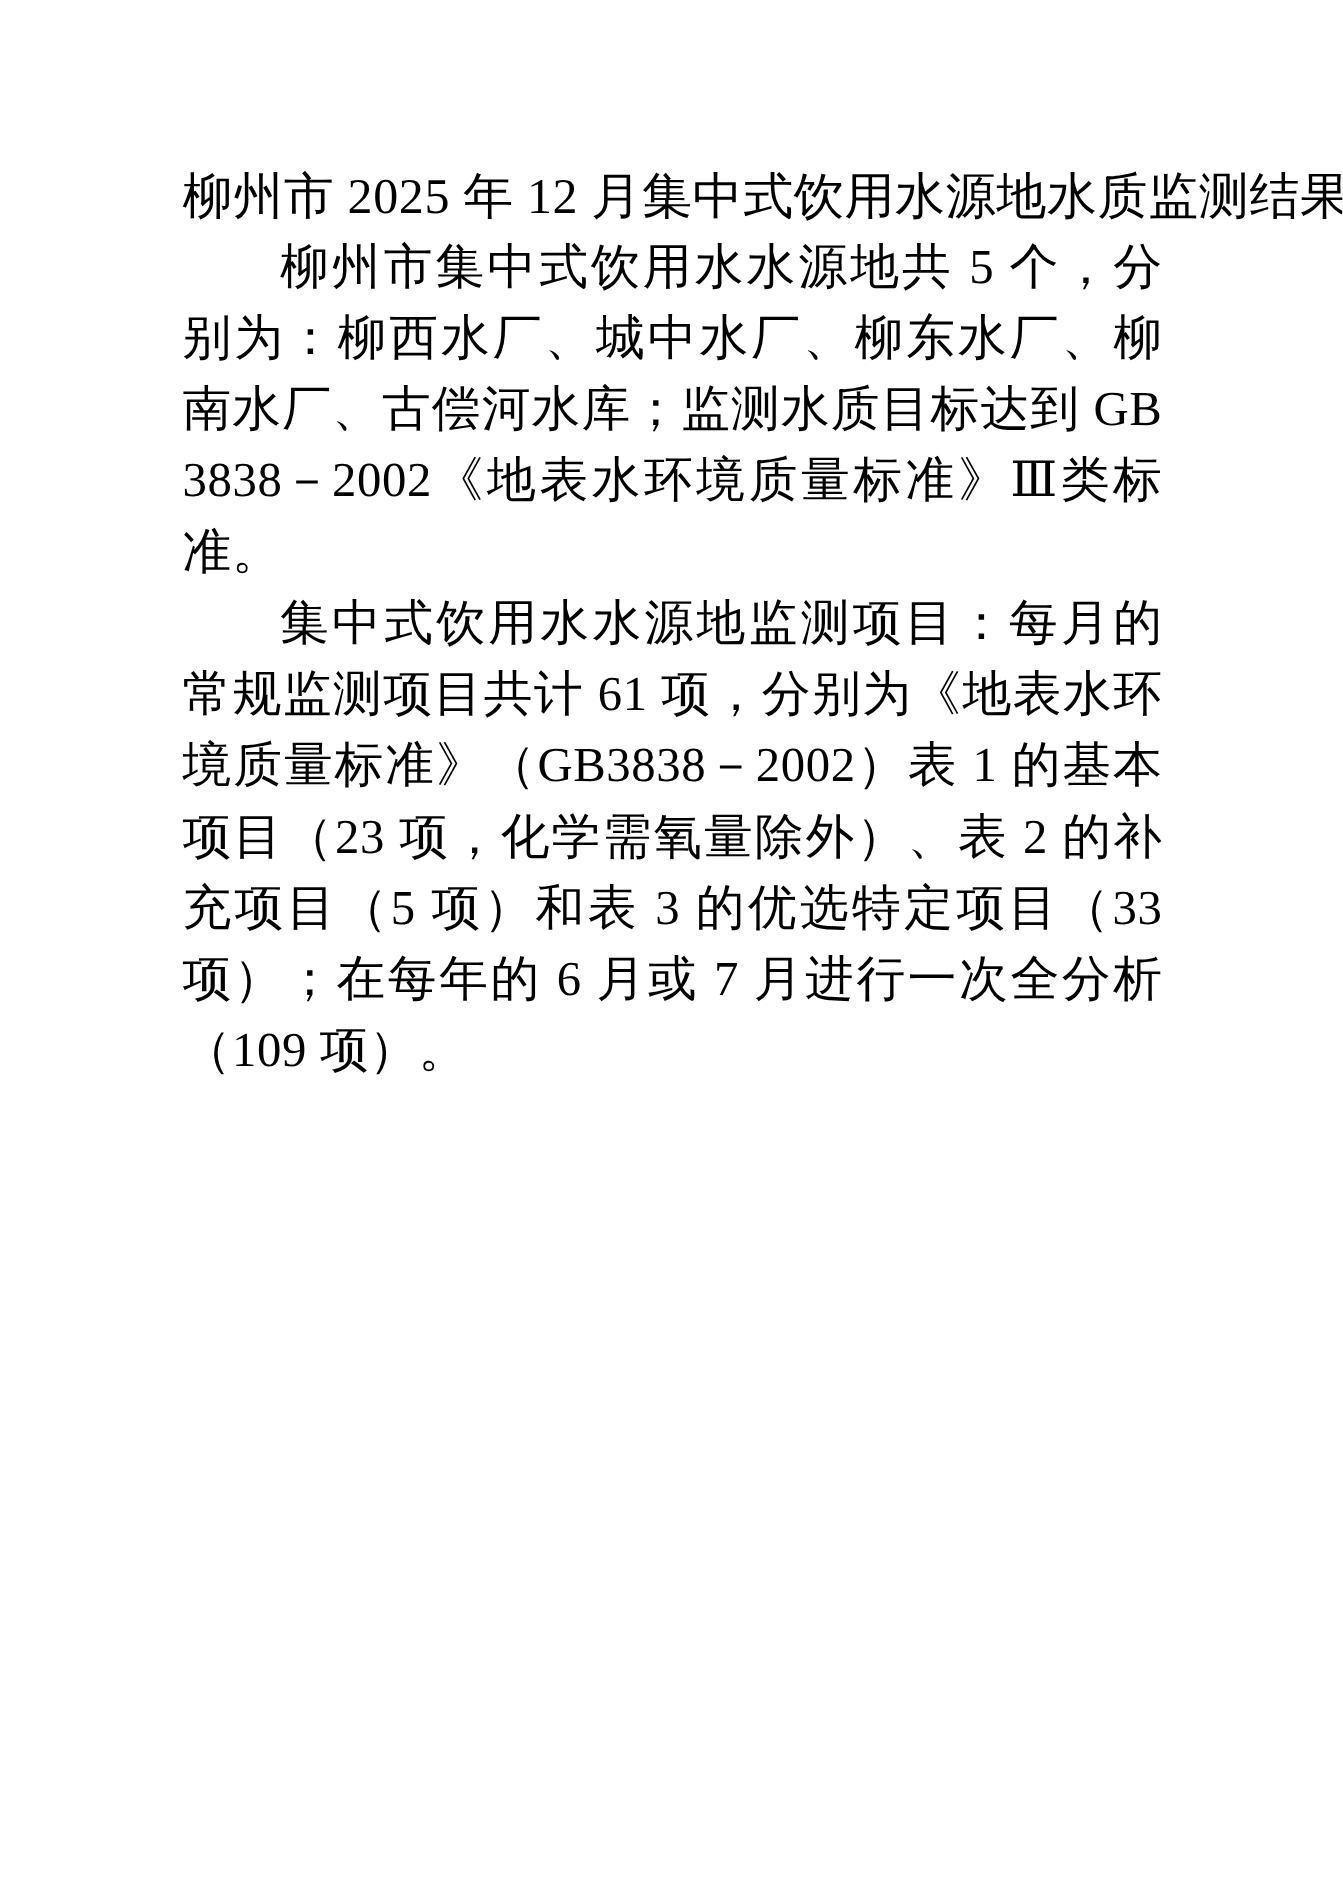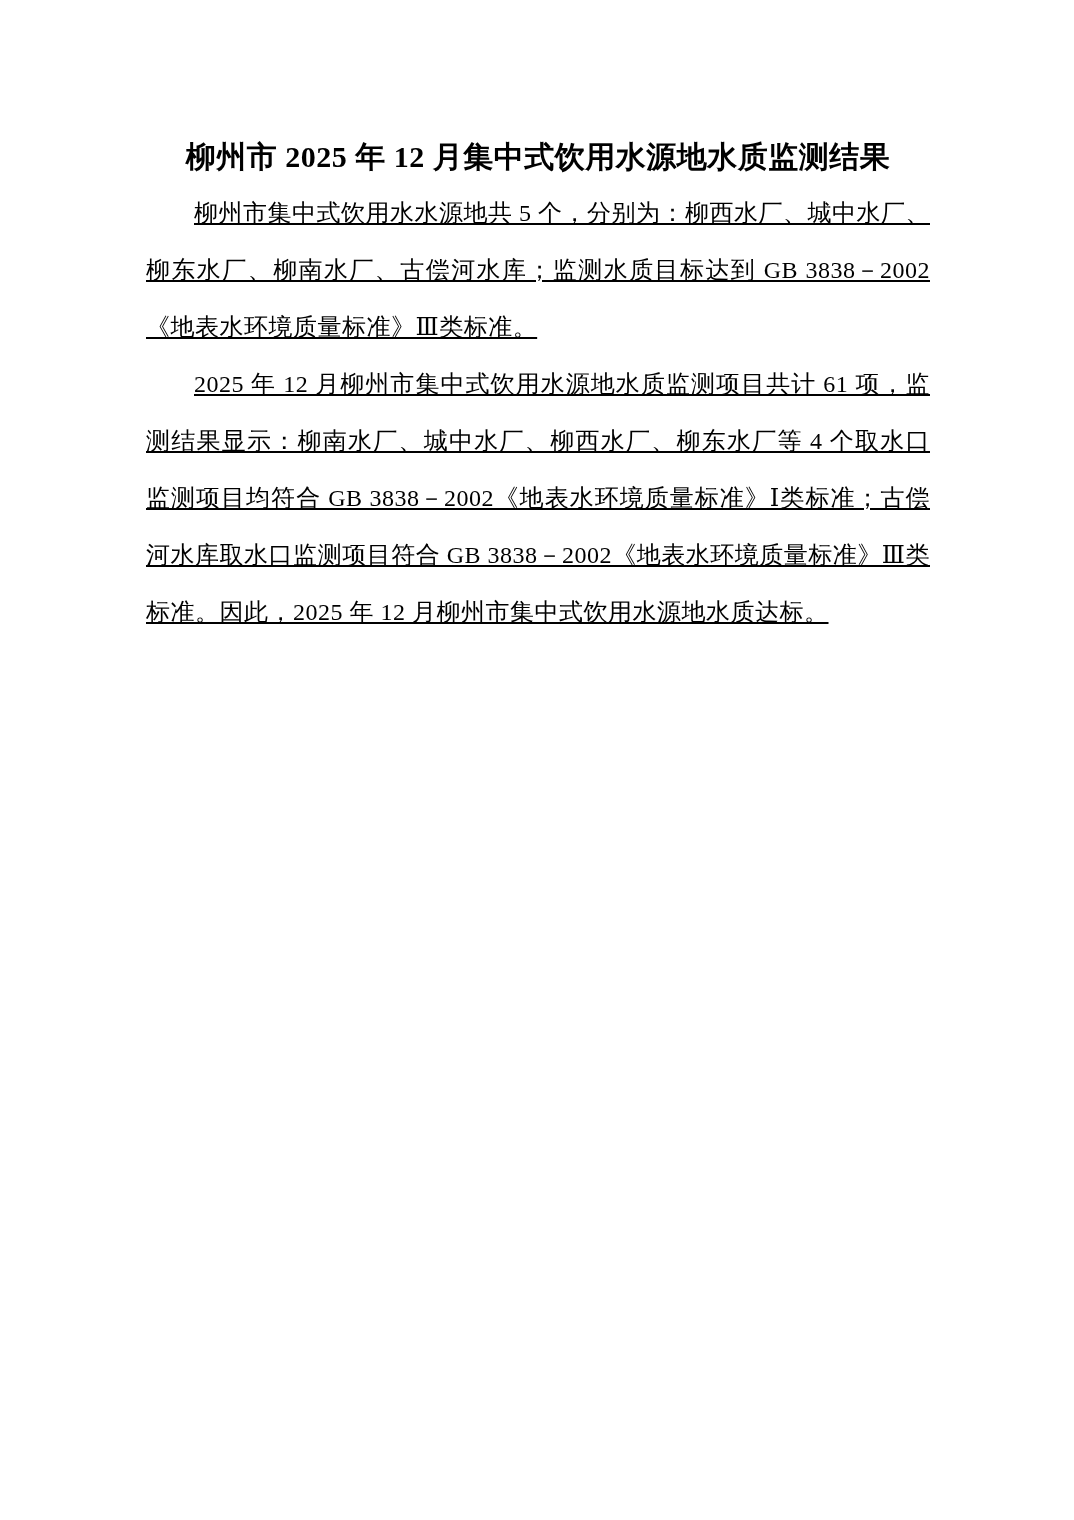--- a/index.html
+++ b/index.html
@@ -15,40 +15,39 @@
     color: #000000;
     overflow: hidden;
   }
   .content {
     position: absolute;
     top: 128px;
     left: 146px;
     width: 784px;
   }
   .doc-title {
-    font-size: 30px;
-    font-weight: bold;
+    font-size: 40px;
+    font-weight: normal;
     text-align: center;
     line-height: 57px;
     letter-spacing: 0.5px;
     white-space: nowrap;
   }
   .para {
-    font-size: 24px;
+    font-size: 39px;
     line-height: 57px;
     text-align: justify;
     text-justify: inter-ideograph;
     text-indent: 2em;
     letter-spacing: 0.5px;
     word-break: break-all;
-    text-decoration: underline;
   }
 </style>
 </head>
 <body>
 
 <div class="page">
   <div class="content">
     <h1 class="doc-title">柳州市 2025 年 12 月集中式饮用水源地水质监测结果</h1>
     <p class="para">柳州市集中式饮用水水源地共 5 个，分别为：柳西水厂、城中水厂、柳东水厂、柳南水厂、古偿河水库；监测水质目标达到 GB 3838－2002《地表水环境质量标准》Ⅲ类标准。</p>
-    <p class="para">2025 年 12 月柳州市集中式饮用水源地水质监测项目共计 61 项，监测结果显示：柳南水厂、城中水厂、柳西水厂、柳东水厂等 4 个取水口监测项目均符合 GB 3838－2002《地表水环境质量标准》Ⅰ类标准；古偿河水库取水口监测项目符合 GB 3838－2002《地表水环境质量标准》Ⅲ类标准。因此，2025 年 12 月柳州市集中式饮用水源地水质达标。</p>
+    <p class="para">集中式饮用水水源地监测项目：每月的常规监测项目共计 61 项，分别为《地表水环境质量标准》（GB3838－2002）表 1 的基本项目（23 项，化学需氧量除外）、表 2 的补充项目（5 项）和表 3 的优选特定项目（33 项）；在每年的 6 月或 7 月进行一次全分析（109 项）。</p>
   </div>
 </div>
 
 </body></html>

